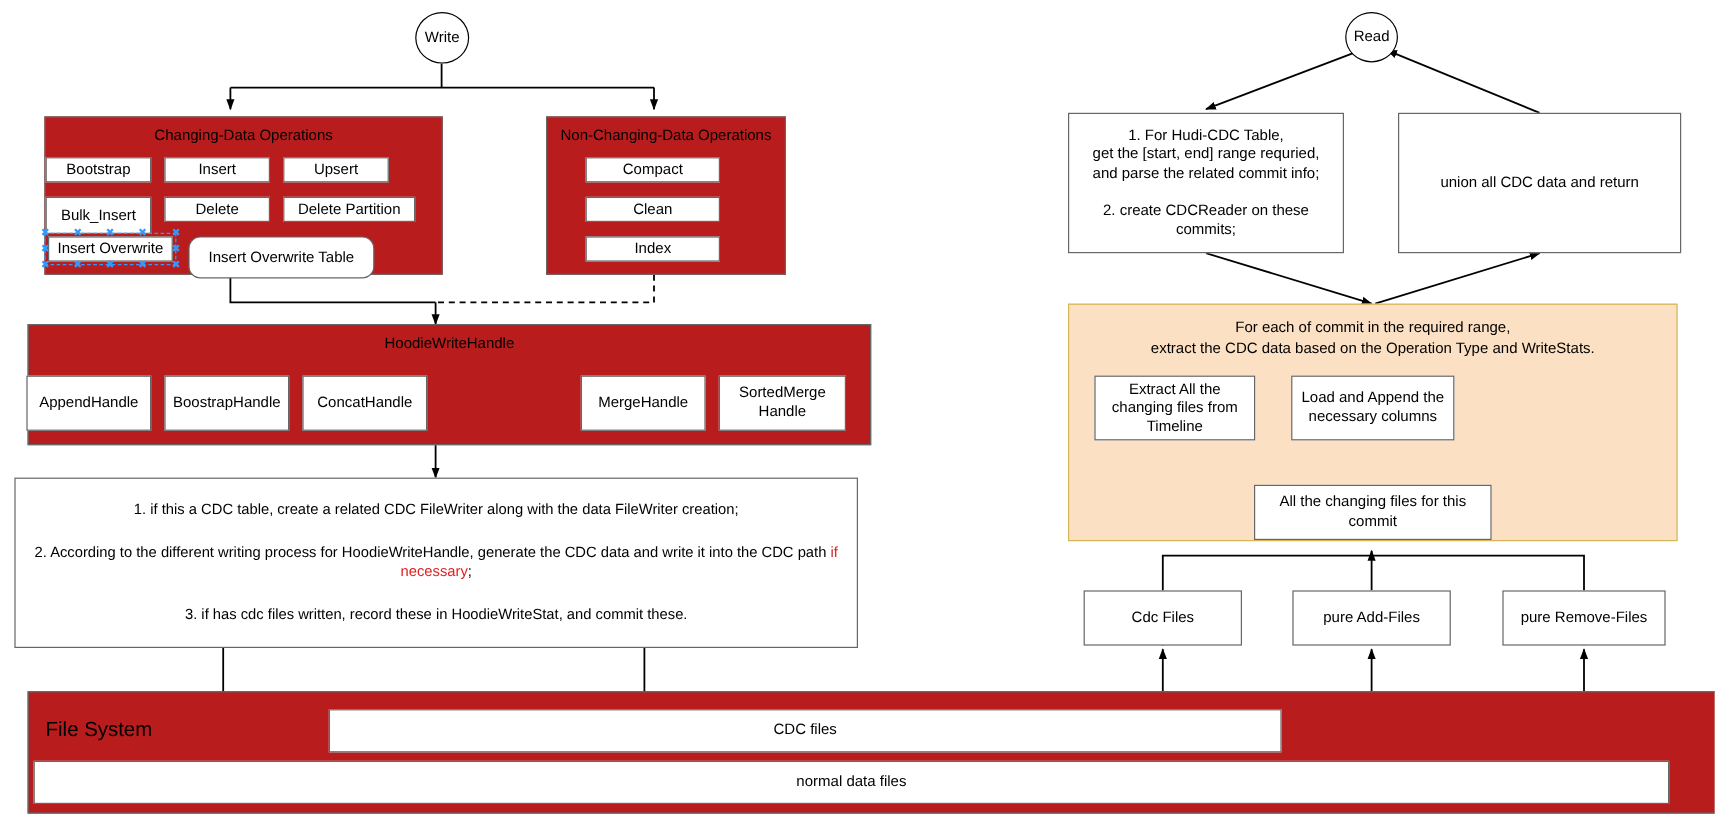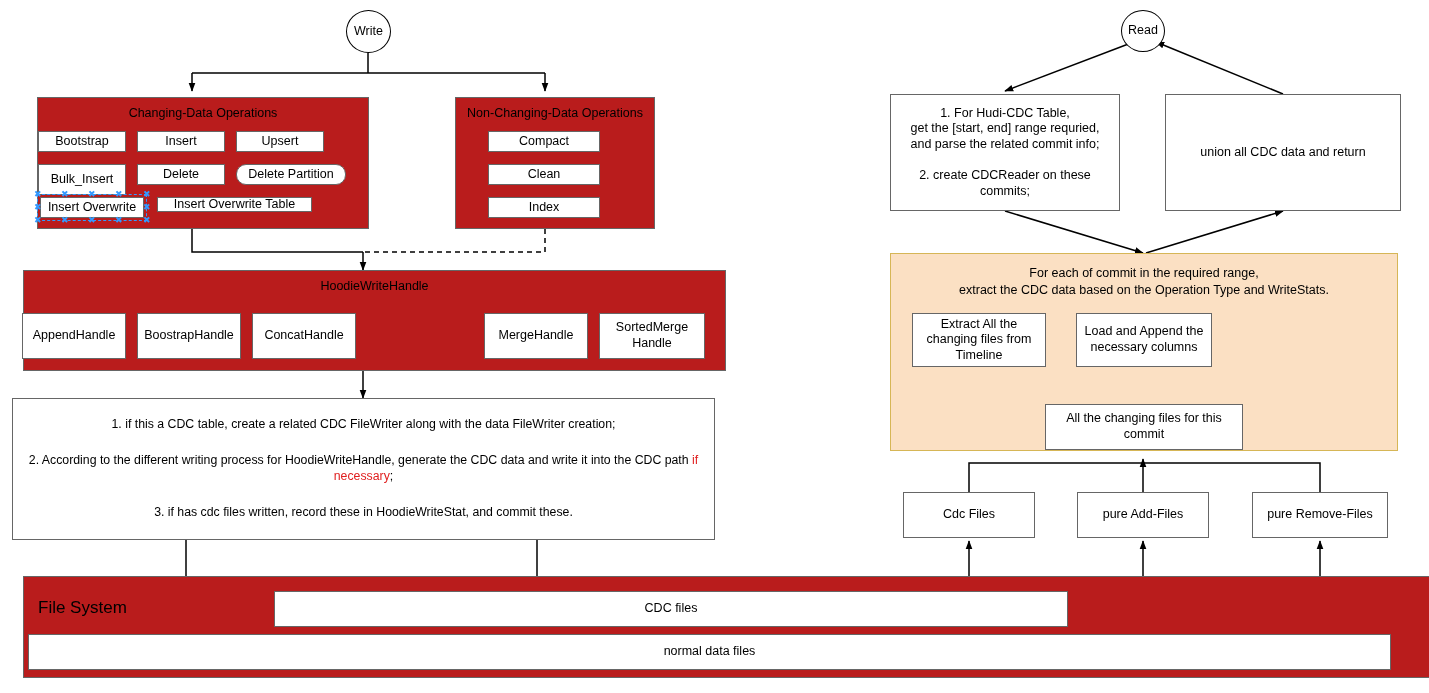--- a/index.html
+++ b/index.html
@@ -172,42 +172,42 @@
   </div>
   <div class="node box" style="left:236px; top:131px; width:88px; height:21px;">
     <span>Upsert</span>
   </div>
   <div class="node box" style="left:38px; top:164px; width:88px; height:31px;">
     <span>Bulk_Insert</span>
   </div>
   <div class="node box" style="left:137px; top:164px; width:88px; height:21px;">
     <span>Delete</span>
   </div>
-  <div class="node box" style="left:236px; top:164px; width:110px; height:21px;border-radius:10px;">
+  <div class="node box" style="left:236px; top:164px; width:110px; height:21px;">
     <span>Delete Partition</span>
   </div>
   <div class="node box" style="left:40px; top:197px; width:104px; height:21px;">
     <span>Insert  Overwrite</span>
   </div>
 
   <div class="sel-outline" style="left:37px; top:194px; width:110px; height:27px;"></div>
   <div class="sel-handle" style="left:34px; top:191px;">✖</div>
   <div class="sel-handle" style="left:88px; top:191px;">✖</div>
   <div class="sel-handle" style="left:143px; top:191px;">✖</div>
   <div class="sel-handle" style="left:34px; top:204px;">✖</div>
   <div class="sel-handle" style="left:143px; top:204px;">✖</div>
   <div class="sel-handle" style="left:34px; top:217px;">✖</div>
   <div class="sel-handle" style="left:88px; top:217px;">✖</div>
   <div class="sel-handle" style="left:143px; top:217px;">✖</div>
   <div class="sel-handle" style="left:61px; top:191px;">✖</div>
   <div class="sel-handle" style="left:115px; top:191px;">✖</div>
   <div class="sel-handle" style="left:61px; top:217px;">✖</div>
   <div class="sel-handle" style="left:115px; top:217px;">✖</div>
 
-  <div class="node box" style="left:157px; top:197px; width:155px; height:15px;">
+  <div class="node box" style="left:157px; top:197px; width:155px; height:35px;border-radius:10px;">
     <span>Insert  Overwrite Table</span>
   </div>
 
   <div class="node group" style="left:444px; top:97px; width:200px; height:132px;">
     <div class="group-title">Non-Changing-Data Operations</div>
   </div>
   <div class="node box" style="left:488px; top:131px; width:112px; height:21px;">
     <span>Compact</span>
   </div>
   <div class="node box" style="left:488px; top:164px; width:112px; height:21px;">

